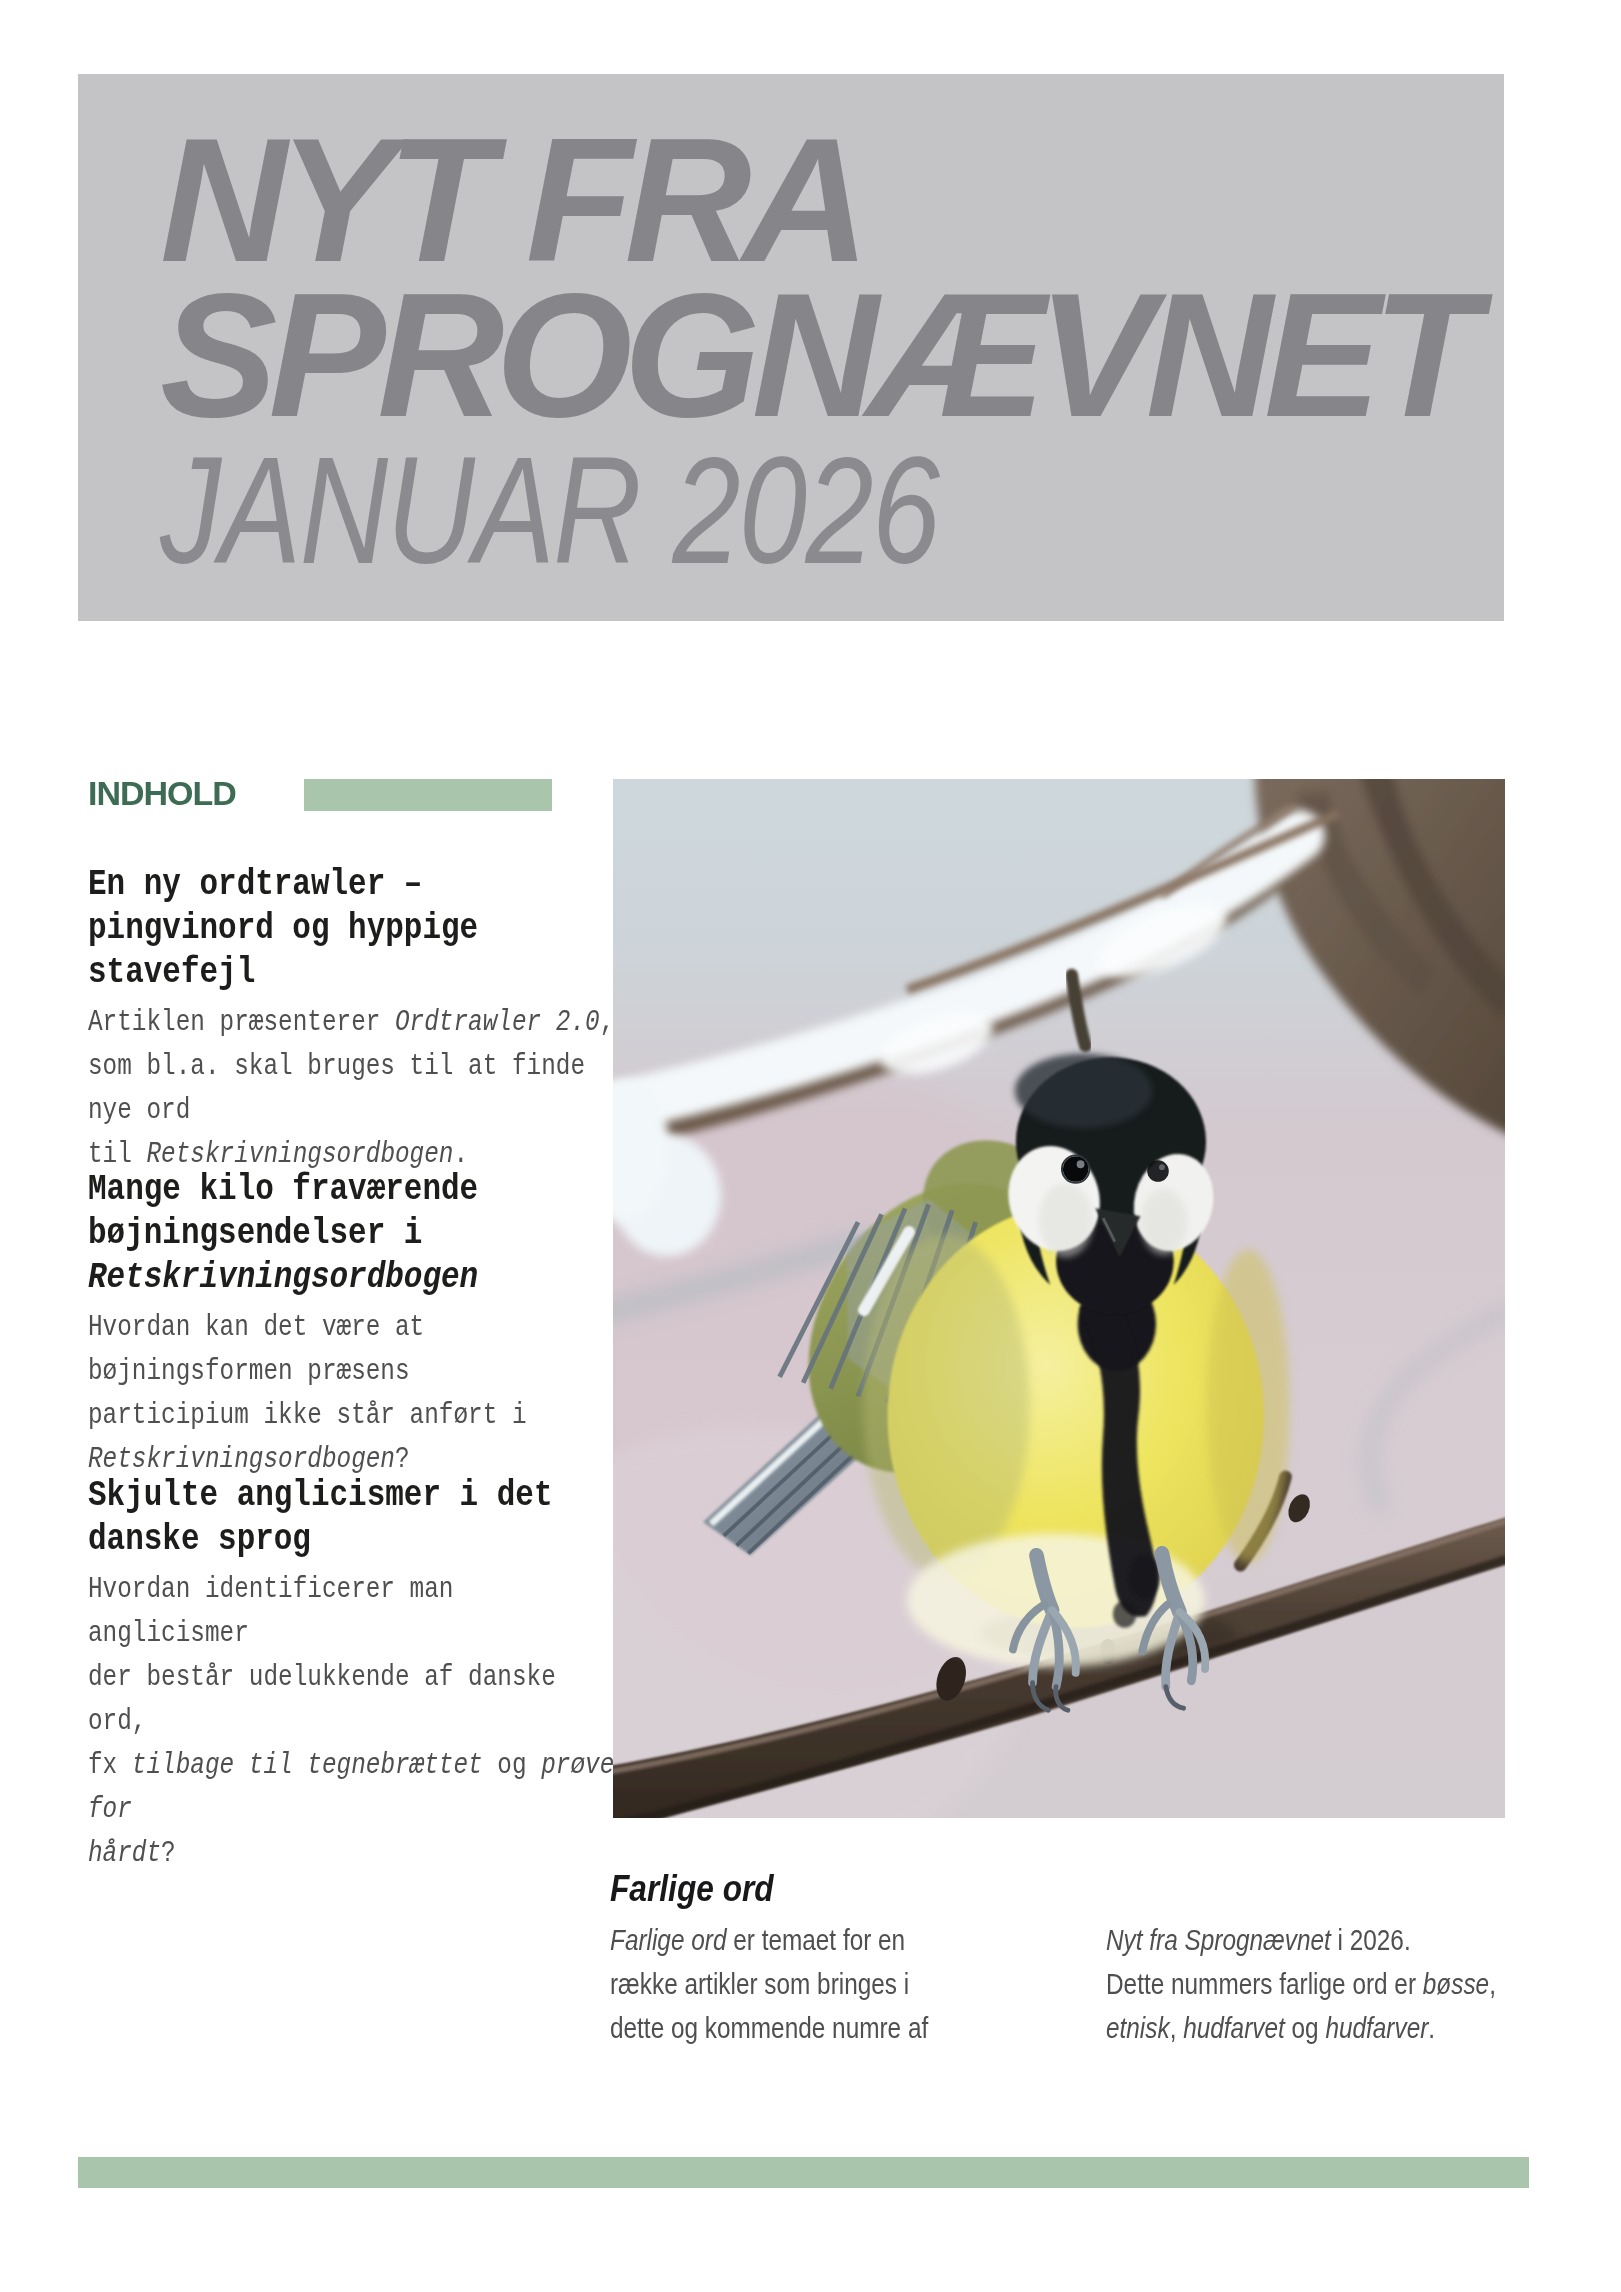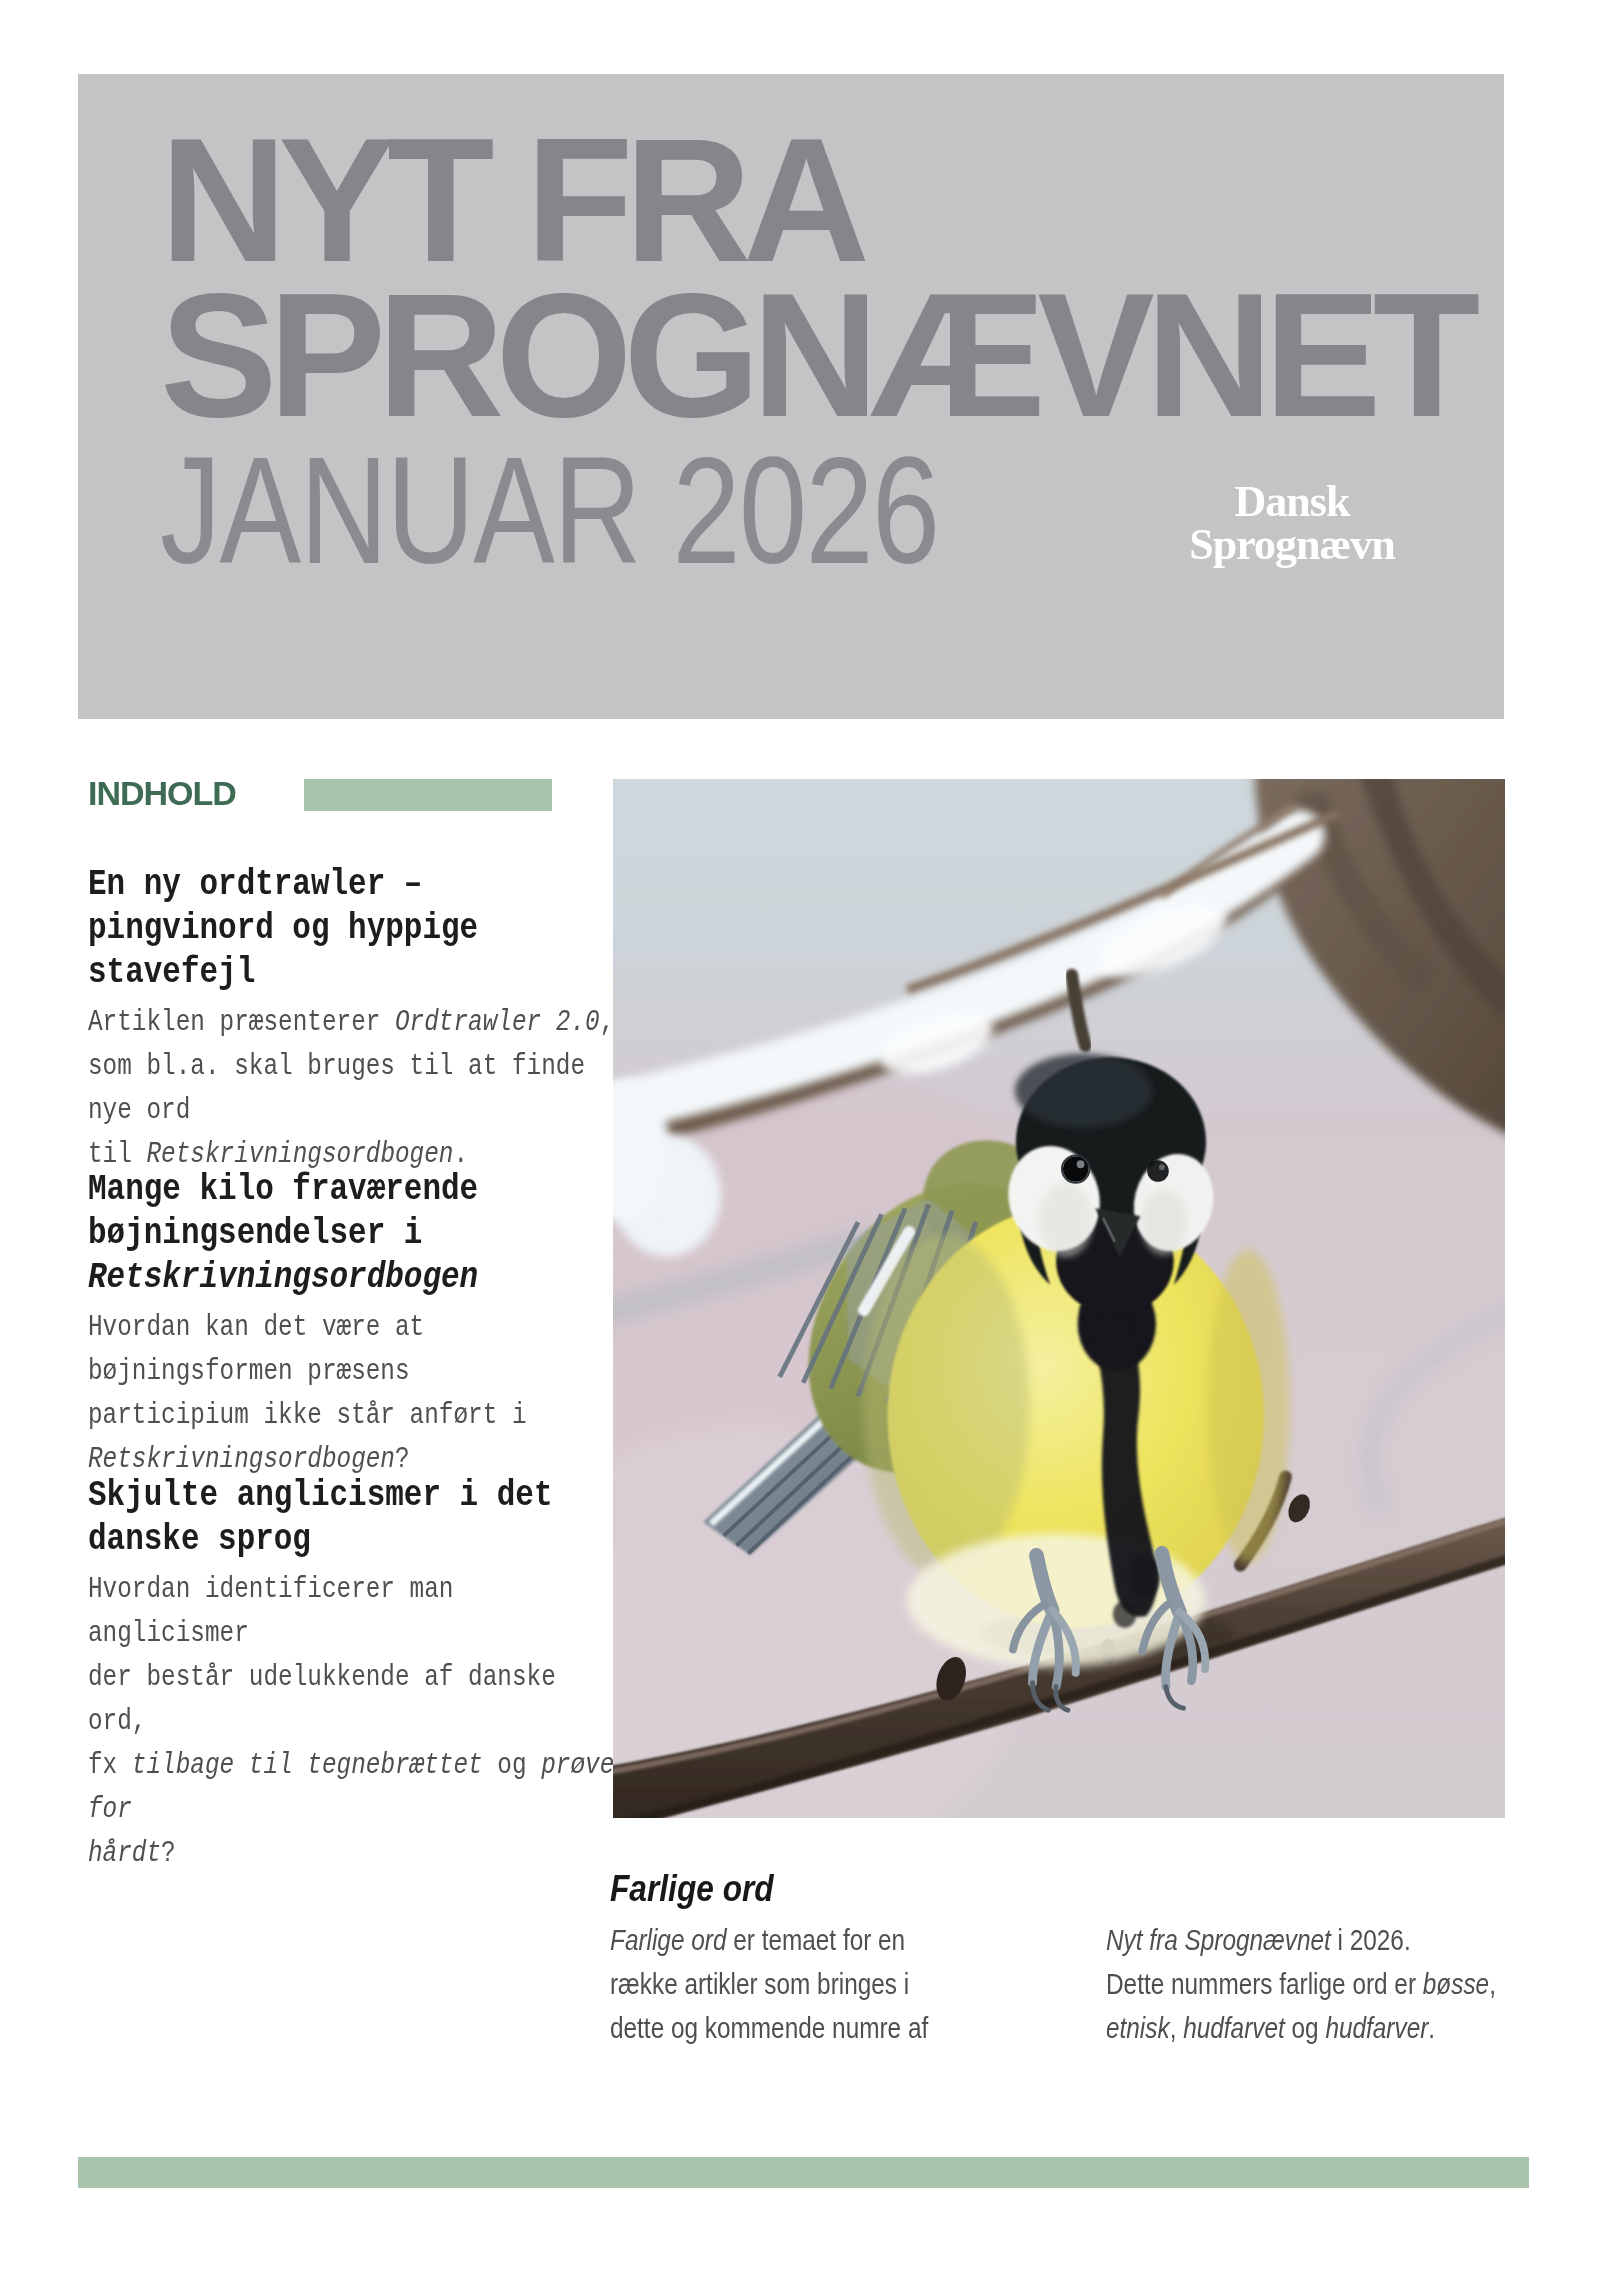--- a/index.html
+++ b/index.html
@@ -1,21 +1,21 @@
 <!DOCTYPE html>
 <html><head>
 <meta charset="utf-8">
 <style>
   html,body{margin:0;padding:0;background:#ffffff;}
   .page{position:relative;width:1621px;height:2293px;background:#ffffff;overflow:hidden;
         font-family:"Liberation Sans","DejaVu Sans",sans-serif;}
   .it{font-style:italic;}
 
   
-  .banner{position:absolute;left:78px;top:74px;width:1426px;height:645px;background:#c4c4c6;}
+  .banner{position:absolute;left:78px;top:74px;width:1426px;height:547px;background:#c4c4c6;font-style:italic;}
   .masthead-title{position:absolute;left:82px;top:49px;margin:0;
         font-size:176px;line-height:155px;font-weight:700;letter-spacing:-8.8px;color:#85858a;}
   .masthead-title .line{display:block;white-space:nowrap;}
   .issue{position:absolute;left:82px;top:376px;font-size:153px;line-height:120px;font-weight:400;
         letter-spacing:-2px;color:#8b8b8f;transform:scaleX(.8);transform-origin:0 0;white-space:nowrap;}
   .logo{position:absolute;left:1111px;top:406px;width:206px;text-align:center;
         font-family:"Liberation Serif","DejaVu Serif",serif;font-weight:700;
         font-size:44px;line-height:43px;color:#ffffff;letter-spacing:-1px;}
 
   
@@ -48,24 +48,20 @@
 <body>
 
 <div class="page">
 
   <header class="banner">
     <h1 class="masthead-title">
         <span class="line">NYT FRA</span>
         <span class="line">SPROGNÆVNET</span>
       </h1>
     <div class="issue">JANUAR 2026</div>
-    <div class="logo">
-      <div>Dansk</div>
-      <div>Sprognævn</div>
-    </div>
   </header>
 
   <h2 class="toc-title">INDHOLD</h2>
   <div class="toc-band"></div>
 
   <section class="article a1">
     <h3><span>En ny ordtrawler –
 pingvinord og hyppige
 stavefejl</span></h3>
     <p><span>Artiklen præsenterer </span><span class="it">Ordtrawler 2.0</span><span>,

